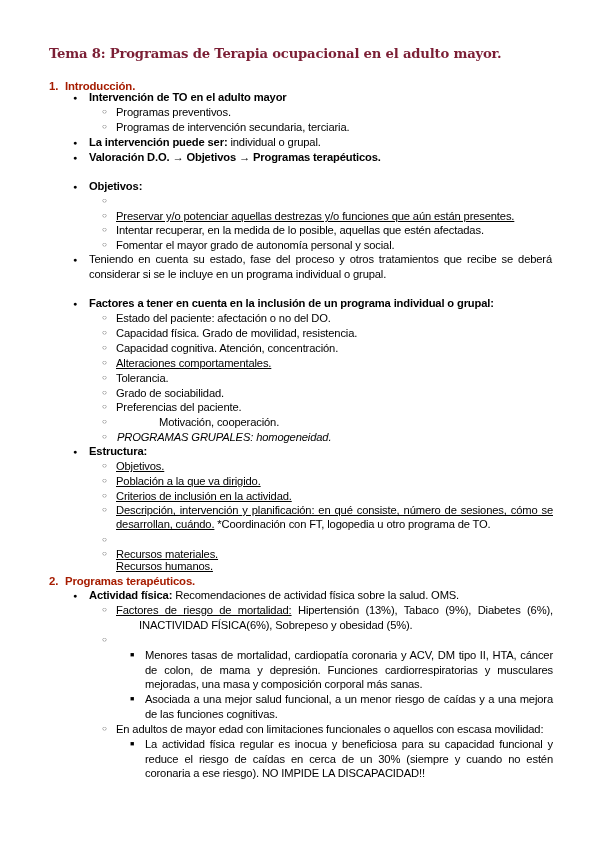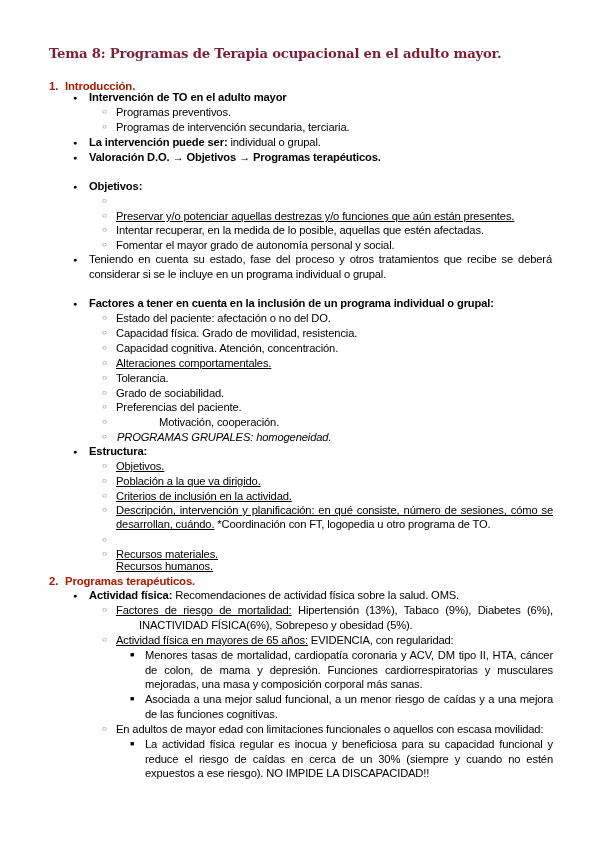--- a/index.html
+++ b/index.html
@@ -108,34 +108,31 @@
     <span class="b">Actividad física:</span><span> Recomendaciones de actividad física sobre la salud. OMS.</span>
   </div>
 
   <span class="bul circ" style="left:102px;top:603px;"></span>
   <div class="line just" style="left:116px;top:603px;width:437px;">
     <span class="u">Factores de riesgo de mortalidad:</span><span> Hipertensión (13%), Tabaco (9%), Diabetes (6%),</span>
   </div>
   <div class="line" style="left:115px;top:618px;margin-left:24px;">INACTIVIDAD FÍSICA(6%), Sobrepeso y obesidad (5%).</div>
 
   <span class="bul circ" style="left:102px;top:633px;"></span>
-  <div class="line" style="left:116px;top:633px;">
-    <span class="u">Actividad física en mayores de 65 años:</span><span> EVIDENCIA, con regularidad:</span>
-  </div>
 
   <span class="bul sq" style="left:130px;top:648px;"></span>
   <div class="line just" style="left:145px;top:663px;width:408px;">de colon, de mama y depresión. Funciones cardiorrespiratorias y musculares</div>
   <div class="line just" style="left:145px;top:648px;width:408px;">Menores tasas de mortalidad, cardiopatía coronaria y ACV, DM tipo II, HTA, cáncer</div>
   <div class="line" style="left:145px;top:677px;">mejoradas, una masa y composición corporal más sanas.</div>
 
   <span class="bul sq" style="left:130px;top:692px;"></span>
   <div class="line just" style="left:145px;top:692px;width:408px;">Asociada a una mejor salud funcional, a un menor riesgo de caídas y a una mejora</div>
   <div class="line" style="left:145px;top:707px;">de las funciones cognitivas.</div>
 
   <span class="bul circ" style="left:102px;top:722px;"></span>
   <div class="line" style="left:116px;top:722px;">En adultos de mayor edad con limitaciones funcionales o aquellos con escasa movilidad:</div>
 
   <span class="bul sq" style="left:130px;top:737px;"></span>
   <div class="line just" style="left:145px;top:737px;width:408px;">La actividad física regular es inocua y beneficiosa para su capacidad funcional y</div>
   <div class="line just" style="left:145px;top:752px;width:408px;">reduce el riesgo de caídas en cerca de un 30% (siempre y cuando no estén</div>
-  <div class="line" style="left:145px;top:766px;">expuestos a ese riesgo). NO IMPIDE LA DISCAPACIDAD!!</div>
+  <div class="line" style="left:145px;top:766px;">coronaria a ese riesgo). NO IMPIDE LA DISCAPACIDAD!!</div>
 
 </div>
 
 </body></html>

